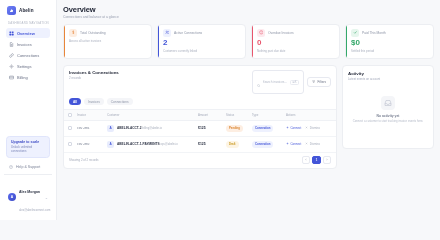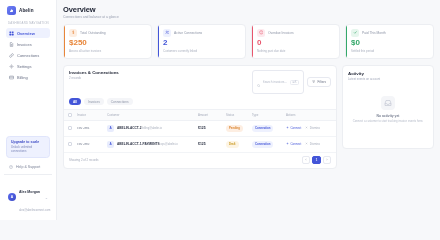--- a/index.html
+++ b/index.html
@@ -320,21 +320,20 @@
     <section class="stats">
       <div class="stat" style="--accent:#e8863a; --accent-bg:#fdeee2;">
         <div class="stat-top">
           <span class="stat-ic">
             <svg width="4.6" height="4.6" viewBox="0 0 16 16" fill="none" stroke="#e8863a" stroke-width="1.6">
                 <path d="M8 2v12M10.6 5.1C10 4.3 9.1 4 8 4 6.6 4 5.7 4.7 5.7 5.8c0 2.6 4.9 1.4 4.9 4.2 0 1.2-1 1.9-2.6 1.9-1.2 0-2.1-.4-2.7-1.2"></path>
               </svg>
           </span>
           <span class="stat-label">Total Outstanding</span>
         </div>
-        <div class="stat-value">$250</div>
         <div class="stat-foot">Across all active invoices</div>
       </div>
 
       <div class="stat" style="--accent:#4355d8; --accent-bg:#eef1fe;">
         <div class="stat-top">
           <span class="stat-ic">
             <svg width="4.6" height="4.6" viewBox="0 0 16 16" fill="none" stroke="#4355d8" stroke-width="1.5">
                 <circle cx="6.3" cy="5.6" r="2.3"></circle>
                 <path d="M2.2 13c0-2.3 1.8-3.7 4.1-3.7S10.4 10.7 10.4 13"></path>
                 <path d="M11 3.6a2.2 2.2 0 010 4.2M12 13c0-1.8-.6-2.8-1.6-3.4"></path>

